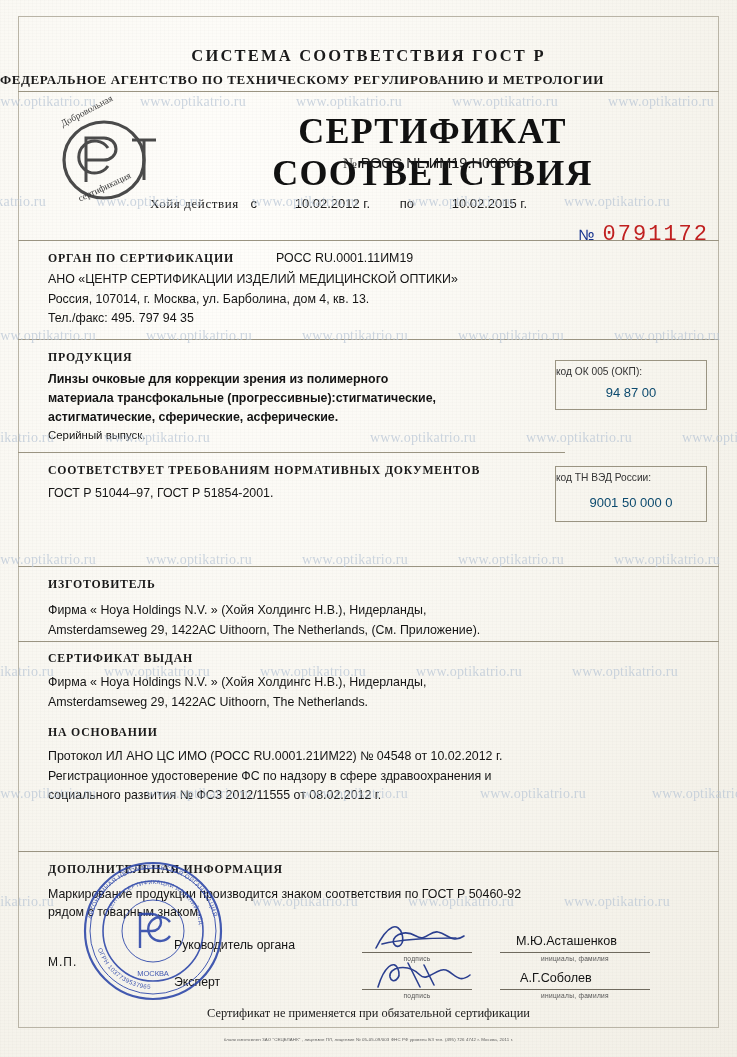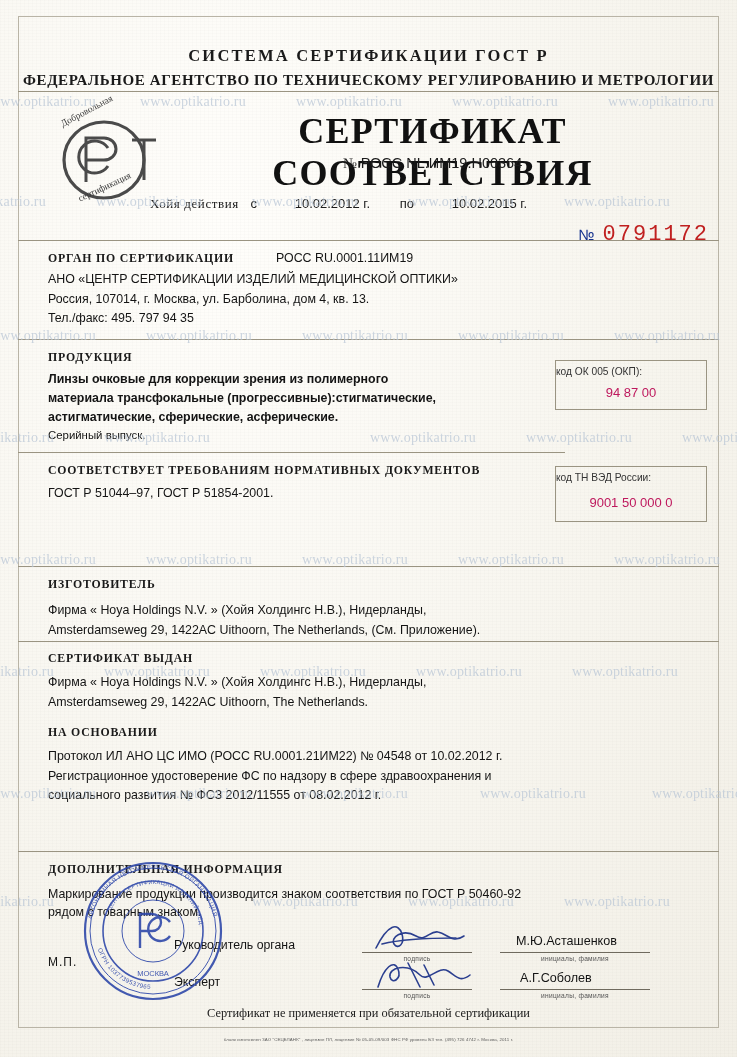--- a/index.html
+++ b/index.html
@@ -69,24 +69,23 @@
     font-weight: bold;
     font-size: 16.5px;
     letter-spacing: 2.2px;
     color: #1a1a1a;
   }
   .hdr2 {
     position: absolute;
     top: 72px;
     left: 0;
     right: 0;
-    text-align: center;
     font-family: "Liberation Serif", serif;
     font-weight: bold;
-    font-size: 15px;
+    font-size: 13px;
     letter-spacing: 0.6px;
     color: #1a1a1a;
   }
   .rule-top {
     position: absolute;
     left: 18px;
     right: 18px;
     top: 91px;
     height: 1px;
     background: #9a9482;
@@ -212,21 +211,21 @@
     font-size: 10.2px;
     color: #333;
   }
   .box .val {
     position: absolute;
     top: 24px;
     left: 0;
     right: 0;
     text-align: center;
     font-size: 13px;
-    color: #be185d;
+    color: #0c4a6e;
   }
 
   
   .sig-line {
     position: absolute;
     height: 1px;
     background: #6f6a5e;
   }
   .sig-cap {
     position: absolute;
@@ -283,21 +282,21 @@
 </style>
 </head>
 <body>
 
 <div class="page">
   <div class="paper-texture"></div>
   <div class="frame"></div>
 
   <div class="content">
 
-    <div class="hdr1">СИСТЕМА СЕРТИФИКАЦИИ ГОСТ Р</div>
+    <div class="hdr1">СИСТЕМА СООТВЕТСТВИЯ ГОСТ Р</div>
     <div class="hdr2">ФЕДЕРАЛЬНОЕ АГЕНТСТВО ПО ТЕХНИЧЕСКОМУ РЕГУЛИРОВАНИЮ И МЕТРОЛОГИИ</div>
     <div class="rule-top"></div>
 
     <div class="title">СЕРТИФИКАТ СООТВЕТСТВИЯ</div>
 
     <div class="cert-no">
       <span class="nreg">№</span>
       <span>РОСС NL.ИМ19.Н00364</span>
     </div>
 

